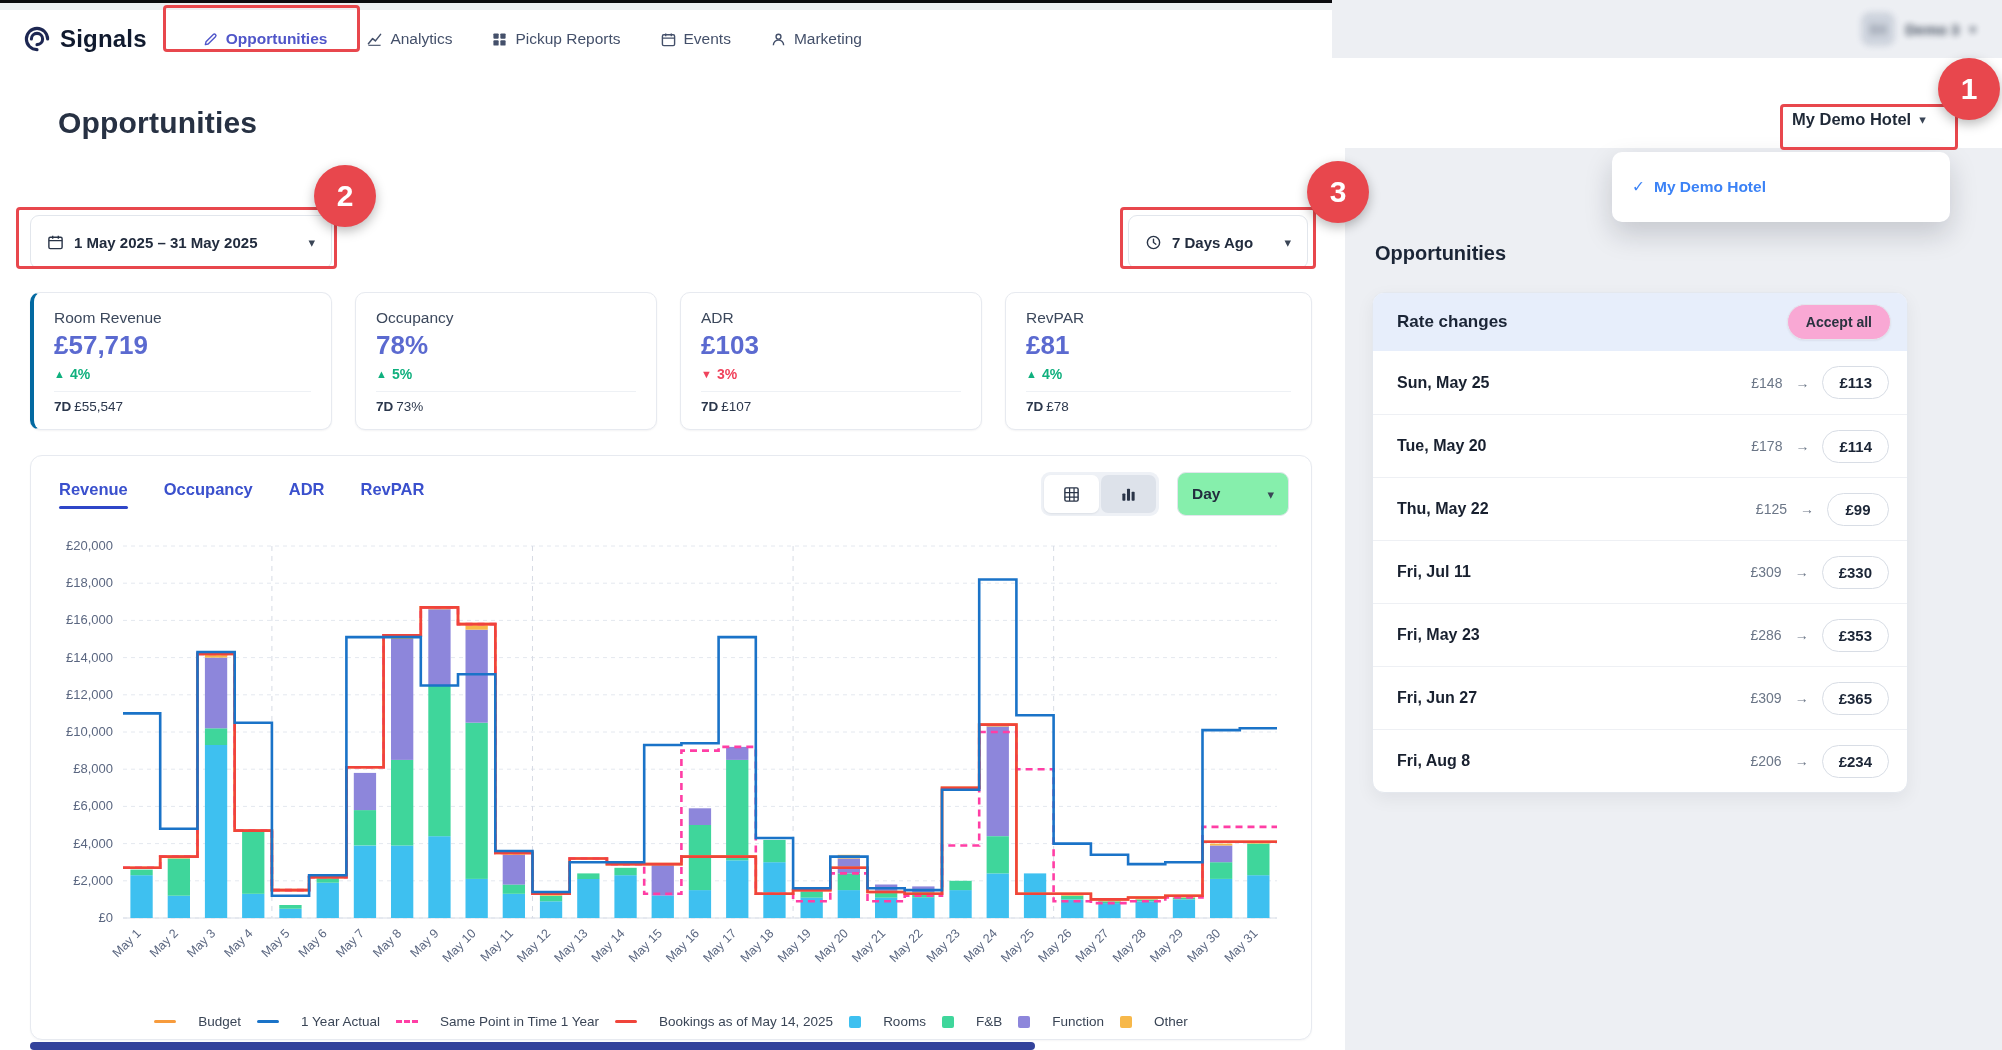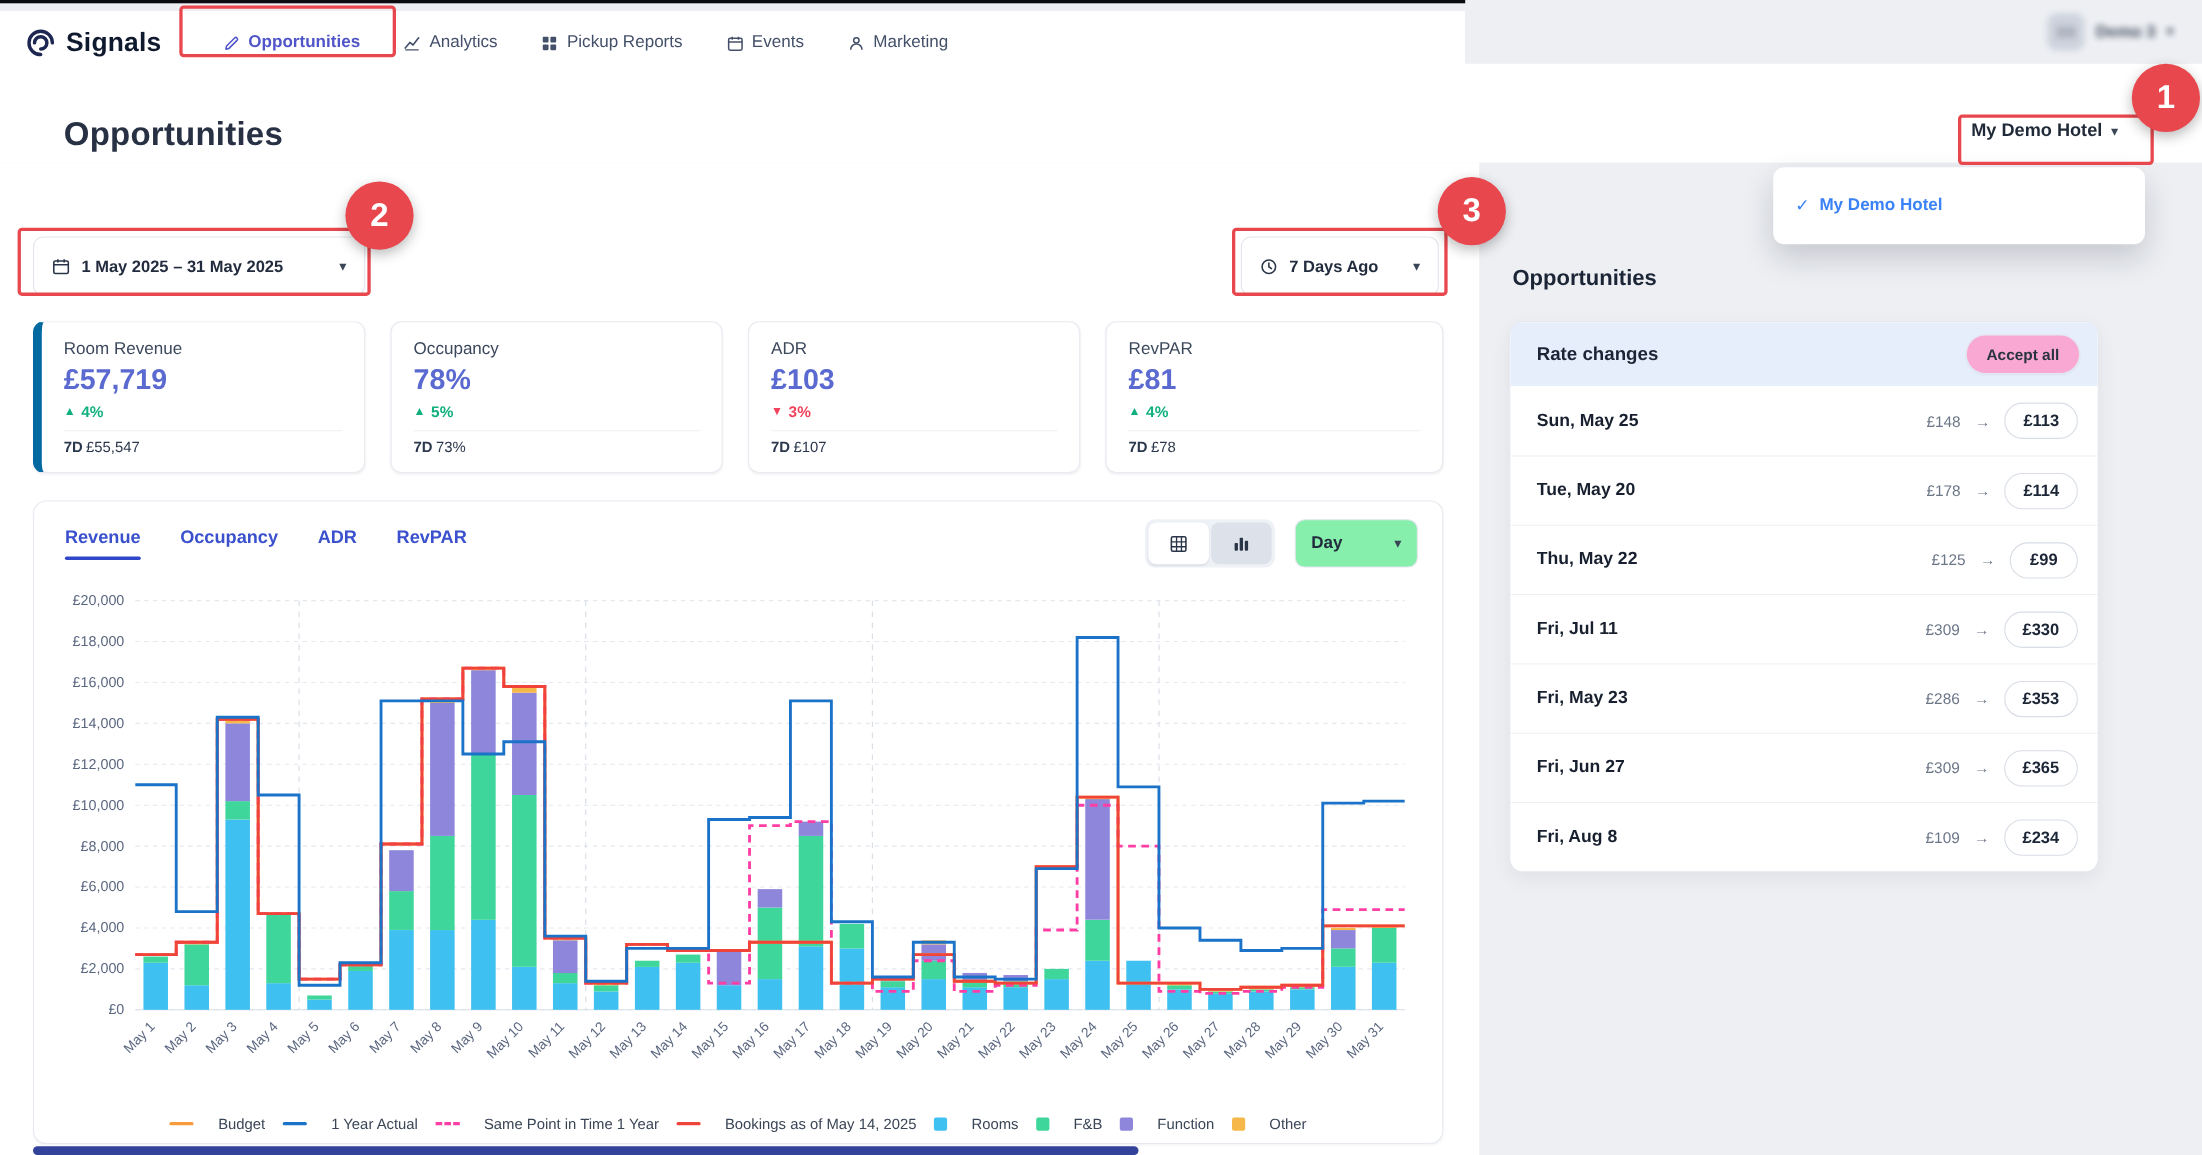--- a/index.html
+++ b/index.html
@@ -38,21 +38,21 @@
 
   
   .ctl-btn { position:absolute; height:54px; background:#fff; border:1px solid #e2e6ec; border-radius:9px; display:flex; align-items:center; gap:10px; padding:0 16px; font-size:15px; font-weight:600; color:#222c3e; cursor:pointer; font-family:inherit; }
   .date-btn { left:30px; top:215px; width:302px; }
   .compare-btn { left:1128px; top:215px; width:180px; }
   .ctl-btn .caret { margin-left:auto; }
 
   
   .kpi-row { position:absolute; left:0; top:292px; width:1345px; height:140px; }
   .kpi-card { position:absolute; top:0; height:138px; background:#fff; border:1px solid #e7eaf0; border-radius:10px; box-shadow:0 1px 2px rgba(16,24,40,.05); padding:16px 20px 12px; }
-  .kpi-card.accent { border-left:8px solid #0369a1;padding-left:20px; }
+  .kpi-card.accent { border-left:4px solid #0369a1;padding-left:20px; }
   .kpi-label { font-size:15.5px; color:#3c485c; }
   .kpi-value { font-size:26px; font-weight:700; color:#5b6ad0; margin-top:3px; }
   .kpi-delta { font-size:14px; font-weight:600; margin-top:5px; display:flex; align-items:center; gap:5px; }
   .kpi-delta.up { color:#10b07e; }
   .kpi-delta.down { color:#f0435c; }
   .kpi-delta .tri { font-size:11px; }
   .kpi-div { border-top:1px solid #eef1f5; margin:9px 0 7px; }
   .kpi-prev { font-size:13.5px; color:#2b374c; }
   .kpi-prev b { margin-right:3px; }
 
@@ -517,21 +517,21 @@
           <span class="rate-day">Fri, Jun 27</span>
           <span class="rate-right">
             <span class="rate-old">£309</span>
             <span class="rate-arrow">→</span>
             <button class="rate-pill">£365</button>
           </span>
         </div>
         <div class="rate-row">
           <span class="rate-day">Fri, Aug 8</span>
           <span class="rate-right">
-            <span class="rate-old">£109</span>
+            <span class="rate-old">£206</span>
             <span class="rate-arrow">→</span>
             <button class="rate-pill">£234</button>
           </span>
         </div>
       </div>
   </div>
 
   <div class="hotel-popup">
     <div class="hotel-popup-item">
       <span>✓</span>

